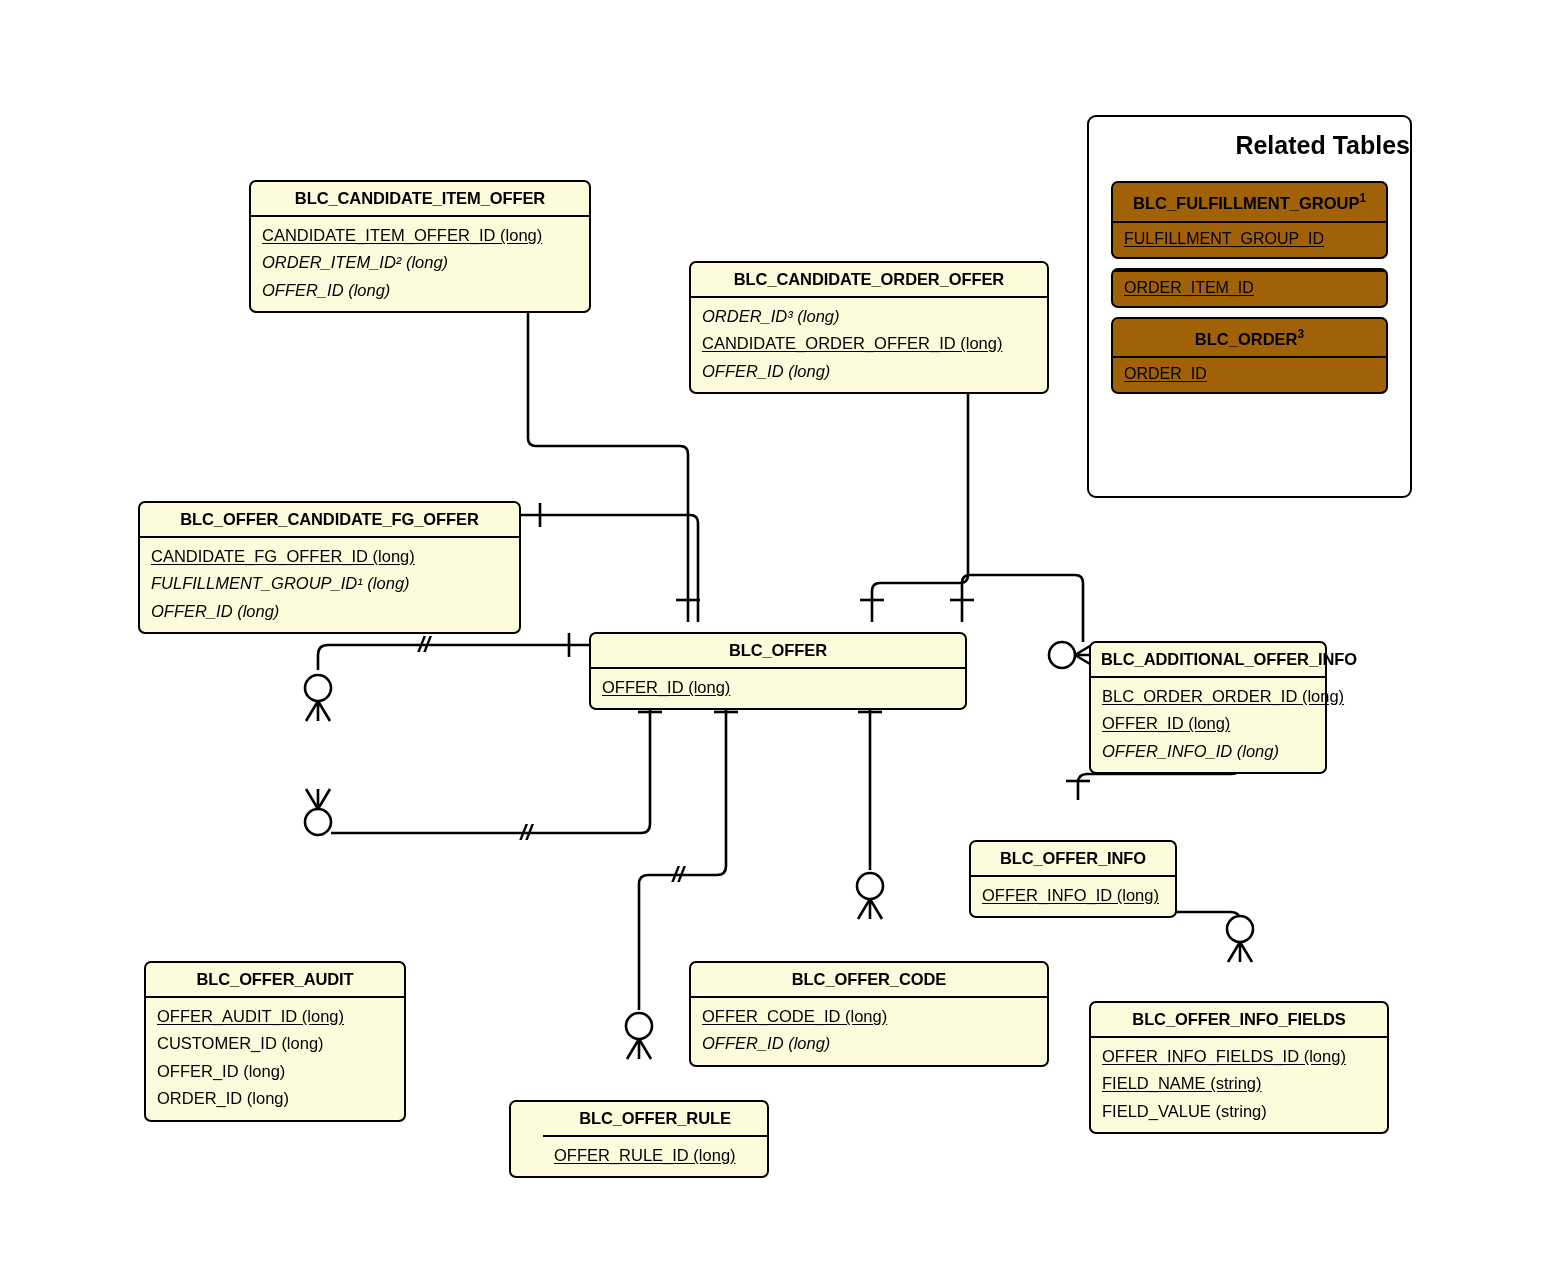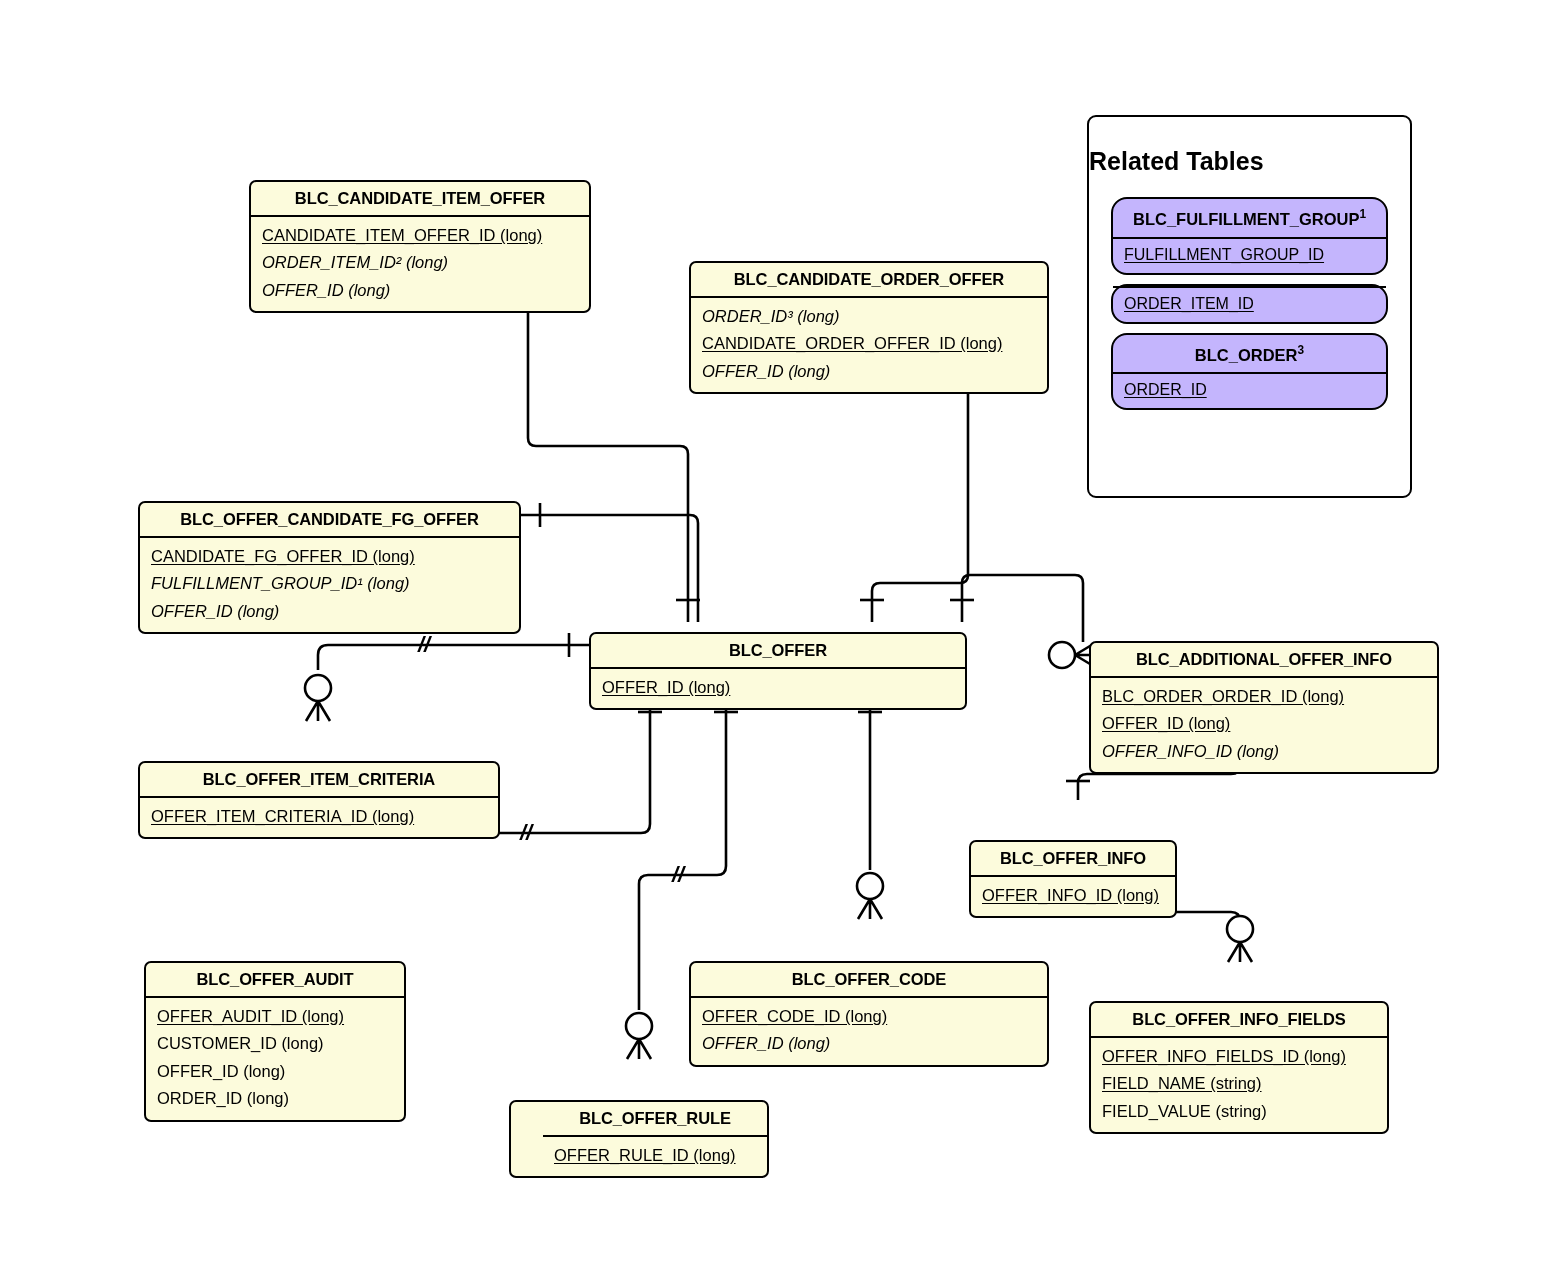--- a/index.html
+++ b/index.html
@@ -73,32 +73,32 @@
   
   .panel {
     position: absolute;
     box-sizing: border-box;
     background: #ffffff;
     border: 2.4px solid #000000;
     border-radius: 9px;
     z-index: 5;
   }
   .panel-title {
-    text-align: left;
+    text-align: right;
     font-weight: bold;
     font-size: 25px;
-    padding-top: 30px;
+    padding-top: 14px;
     padding-bottom: 12px;
     color: #000000;
   }
   .mini-entity {
     box-sizing: border-box;
-    background: #c4b5fd;
+    background: #a16207;
     border: 2.4px solid #000000;
-    border-radius: 16px;
+    border-radius: 7px;
     margin: 9px 22px 0 22px;
   }
   .mini-title {
     text-align: center;
     font-weight: bold;
     font-size: 16.5px;
     padding: 8px 6px 8px 6px;
     white-space: nowrap;
   }
   .mini-attrs {
@@ -199,35 +199,29 @@
     </div>
   </div>
 
   <div class="entity" style="left:589px; top:592px; width:378px;">
     <div class="entity-title">BLC_OFFER</div>
     <div class="entity-attrs">
       <div class="attr pk">OFFER_ID (long)</div>
     </div>
   </div>
 
-  <div class="entity" style="left:1089px; top:601px; width:350px;">
+  <div class="entity" style="left:1089px; top:601px; width:238px;">
     <div class="entity-title">BLC_ADDITIONAL_OFFER_INFO</div>
     <div class="entity-attrs">
       <div class="attr pk">BLC_ORDER_ORDER_ID (long)</div>
       <div class="attr pk">OFFER_ID (long)</div>
       <div class="attr fk">OFFER_INFO_ID (long)</div>
     </div>
   </div>
 
-  <div class="entity" style="left:138px; top:721px; width:362px;">
-    <div class="entity-title">BLC_OFFER_ITEM_CRITERIA</div>
-    <div class="entity-attrs">
-      <div class="attr pk">OFFER_ITEM_CRITERIA_ID (long)</div>
-    </div>
-  </div>
 
   <div class="entity" style="left:969px; top:800px; width:208px;">
     <div class="entity-title">BLC_OFFER_INFO</div>
     <div class="entity-attrs">
       <div class="attr pk">OFFER_INFO_ID (long)</div>
     </div>
   </div>
 
   <div class="entity" style="left:144px; top:921px; width:262px;">
     <div class="entity-title">BLC_OFFER_AUDIT</div>

